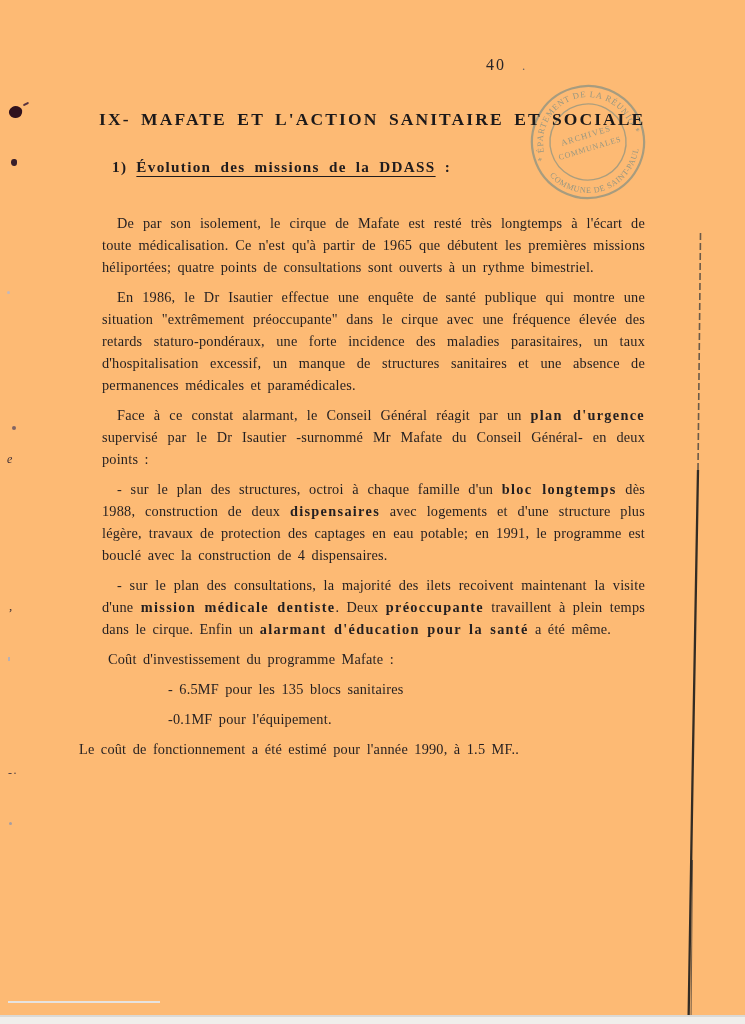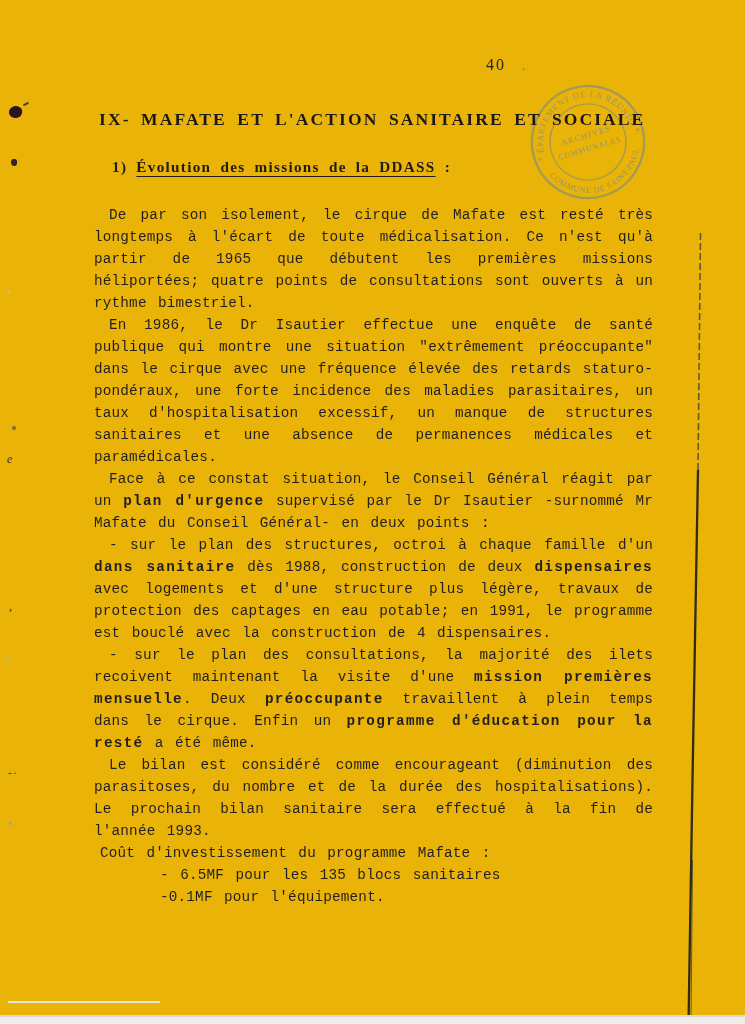--- a/index.html
+++ b/index.html
@@ -1,36 +1,36 @@
 <!DOCTYPE html>
 <html><head>
 <meta charset="utf-8">
 <style>
   html,body{margin:0;padding:0;background:#e8e6e2;}
   .page{
     position:relative;width:745px;height:1024px;margin:0 auto;
-    background:#eab308;overflow:hidden;
+    background:#fdba74;overflow:hidden;
     font-family:"Liberation Serif", serif;
   }
   
   .page-number{position:absolute;left:486px;top:56px;font-size:16px;
     letter-spacing:2px;color:#2a2628;}
   .page-number .dot{color:#6a6466;margin-left:16px;font-size:13px;}
   .doc-title{position:absolute;left:99px;top:109px;font-size:17.5px;
     font-weight:bold;letter-spacing:2.1px;word-spacing:4px;color:#1c191a;
     z-index:3;white-space:nowrap;}
   .section-heading{position:absolute;left:112px;top:158px;font-size:15.2px;
     font-weight:bold;letter-spacing:1.3px;word-spacing:4px;color:#201c1e;z-index:3;}
   .section-heading .u{text-decoration:underline;text-decoration-thickness:1.4px;
     text-underline-offset:3.5px;}
   
   .doc-body{position:absolute;left:94px;top:204px;width:559px;
     font-size:14.3px;line-height:22px;color:#231f21;
     letter-spacing:0.2px;word-spacing:2.6px;z-index:2;}
-  .doc-body p{margin:0;font-family:Liberation Mono, monospace;}
+  .doc-body p{margin:8px;}
   p.para{text-indent:15px;text-align:justify;}
   p.cost{text-indent:6px;}
   p.list{padding-left:66px;}
   p.cost2{margin-left:-15px;}
   .b{font-weight:bold;letter-spacing:1.3px;}
   
   .stamp{position:absolute;left:488px;top:42px;z-index:1;
     filter:blur(0.35px);opacity:0.78;}
   
   .scan-line-svg{position:absolute;left:0;top:0;z-index:4;pointer-events:none;}
@@ -89,27 +89,27 @@
   </svg>
 
   <div class="doc-title">IX- MAFATE ET L'ACTION SANITAIRE ET SOCIALE</div>
   <div class="section-heading">
     <span>1) </span><span class="u">Évolution des missions de la DDASS</span><span> :</span>
   </div>
 
   <div class="doc-body">
       <p class="para"><span>De par son isolement, le cirque de Mafate est resté très longtemps à l'écart de toute médicalisation. Ce n'est qu'à partir de 1965 que débutent les premières missions héliportées; quatre points de consultations sont ouverts à un rythme bimestriel.</span></p>
       <p class="para"><span>En 1986, le Dr Isautier effectue une enquête de santé publique qui montre une situation "extrêmement préoccupante" dans le cirque avec une fréquence élevée des retards staturo-pondéraux, une forte incidence des maladies parasitaires, un taux d'hospitalisation excessif, un manque de structures sanitaires et une absence de permanences médicales et paramédicales.</span></p>
-      <p class="para"><span>Face à ce constat situation, le Conseil Général réagit par un </span><span class="b">plan d'urgence</span><span> supervisé par le Dr Isautier -surnommé Mr Mafate du Conseil Général- en deux points :</span></p>
-      <p class="para"><span>- sur le plan des structures, octroi à chaque famille d'un </span><span class="b">dans sanitaire</span><span> dès 1988, construction de deux </span><span class="b">dispensaires</span><span> avec logements et d'une structure plus légère, travaux de protection des captages en eau potable; en 1991, le programme est bouclé avec la construction de 4 dispensaires.</span></p>
-      <p class="para"><span>- sur le plan des consultations, la majorité des ilets recoivent maintenant la visite d'une </span><span class="b">mission premières mensuelle</span><span>. Deux </span><span class="b">préoccupante</span><span> travaillent à plein temps dans le cirque. Enfin un </span><span class="b">programme d'éducation pour la resté</span><span> a été même.</span></p>
-      <p class="para"><span>Le bilan est considéré comme encourageant (diminution des parasitoses, du nombre et de la durée des hospitalisations). Le prochain bilan sanitaire sera effectué à la fin de l'année 1993.</span></p>
+      <p class="para"><span>Face à ce constat alarmant, le Conseil Général réagit par un </span><span class="b">plan d'urgence</span><span> supervisé par le Dr Isautier -surnommé Mr Mafate du Conseil Général- en deux points :</span></p>
+      <p class="para"><span>- sur le plan des structures, octroi à chaque famille d'un </span><span class="b">bloc longtemps</span><span> dès 1988, construction de deux </span><span class="b">dispensaires</span><span> avec logements et d'une structure plus légère, travaux de protection des captages en eau potable; en 1991, le programme est bouclé avec la construction de 4 dispensaires.</span></p>
+      <p class="para"><span>- sur le plan des consultations, la majorité des ilets recoivent maintenant la visite d'une </span><span class="b">mission médicale dentiste</span><span>. Deux </span><span class="b">préoccupante</span><span> travaillent à plein temps dans le cirque. Enfin un </span><span class="b">alarmant d'éducation pour la santé</span><span> a été même.</span></p>
       <p class="cost"><span>Coût d'investissement du programme Mafate :</span></p>
       <p class="list"><span>- 6.5MF pour les 135 blocs sanitaires</span></p>
       <p class="list"><span>-0.1MF pour l'équipement.</span></p>
+      <p class="cost2"><span>Le coût de fonctionnement a été estimé pour l'année 1990, à 1.5 MF..</span></p>
     </div>
 
   <svg class="scan-line-svg" width="745" height="1024" viewBox="0 0 745 1024">
     <path d="M 700.5,233 L 698,470" stroke="#3a3a3a" stroke-width="1.6" stroke-dasharray="7,3" fill="none" opacity="0.75"></path>
     <path d="M 698,470 L 692.5,780 L 688.5,1024" stroke="#1c1c1c" stroke-width="2.3" fill="none" opacity="0.9"></path>
     <path d="M 692.5,860 L 691,1024" stroke="#333333" stroke-width="1" fill="none" opacity="0.7"></path>
   </svg>
 
   <div class="speck speck-blob"></div>
   <div class="speck speck-tail"></div>

